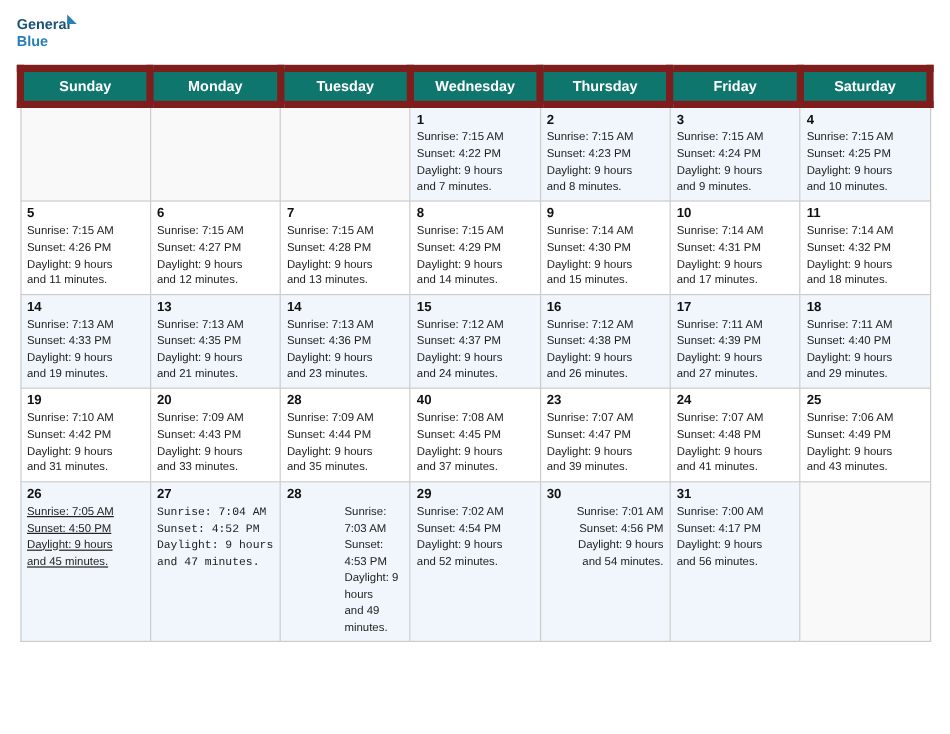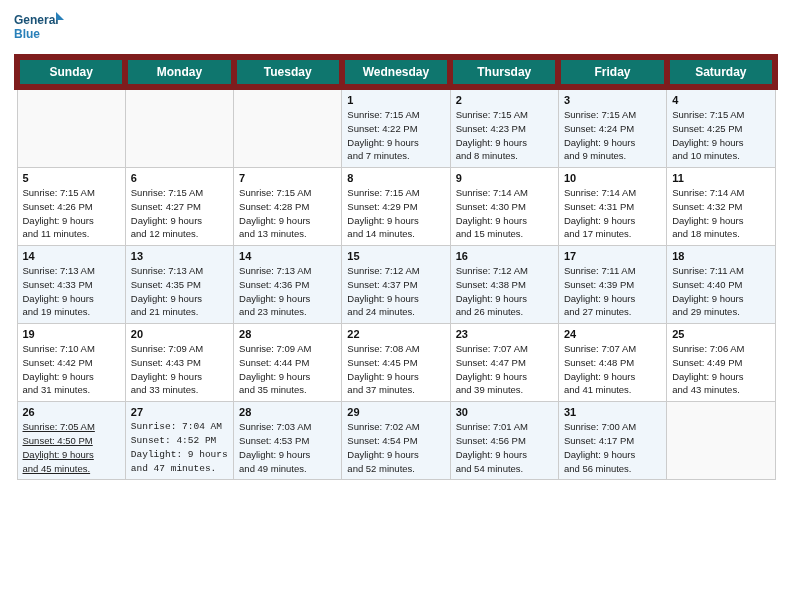--- a/index.html
+++ b/index.html
@@ -265,21 +265,21 @@
 and 33 minutes.</div>
           </td>
           <td>
             <span class="day-number">28</span>
             <div class="day-info" style="white-space: pre-line;">Sunrise: 7:09 AM
 Sunset: 4:44 PM
 Daylight: 9 hours
 and 35 minutes.</div>
           </td>
           <td>
-            <span class="day-number">22</span>
+            <span class="day-number">40</span>
             <div class="day-info" style="white-space: pre-line;">Sunrise: 7:08 AM
 Sunset: 4:45 PM
 Daylight: 9 hours
 and 37 minutes.</div>
           </td>
           <td>
             <span class="day-number">23</span>
             <div class="day-info" style="white-space: pre-line;">Sunrise: 7:07 AM
 Sunset: 4:47 PM
 Daylight: 9 hours
@@ -310,35 +310,35 @@
           </td>
           <td>
             <span class="day-number">27</span>
             <div class="day-info" style="white-space: pre-line; font-family: Liberation Mono, monospace;">Sunrise: 7:04 AM
 Sunset: 4:52 PM
 Daylight: 9 hours
 and 47 minutes.</div>
           </td>
           <td>
             <span class="day-number">28</span>
-            <div class="day-info" style="white-space: pre-line;">Sunrise: 7:03 AM
+            <div class="day-info" style="white-space: pre-line; margin-left: 48px;">Sunrise: 7:03 AM
 Sunset: 4:53 PM
 Daylight: 9 hours
 and 49 minutes.</div>
           </td>
           <td>
             <span class="day-number">29</span>
             <div class="day-info" style="white-space: pre-line;">Sunrise: 7:02 AM
 Sunset: 4:54 PM
 Daylight: 9 hours
 and 52 minutes.</div>
           </td>
           <td>
             <span class="day-number">30</span>
-            <div class="day-info" style="white-space: pre-line;">Sunrise: 7:01 AM
+            <div class="day-info" style="white-space: pre-line; text-align: right;">Sunrise: 7:01 AM
 Sunset: 4:56 PM
 Daylight: 9 hours
 and 54 minutes.</div>
           </td>
           <td>
             <span class="day-number">31</span>
             <div class="day-info" style="white-space: pre-line;">Sunrise: 7:00 AM
 Sunset: 4:17 PM
 Daylight: 9 hours
 and 56 minutes.</div>

